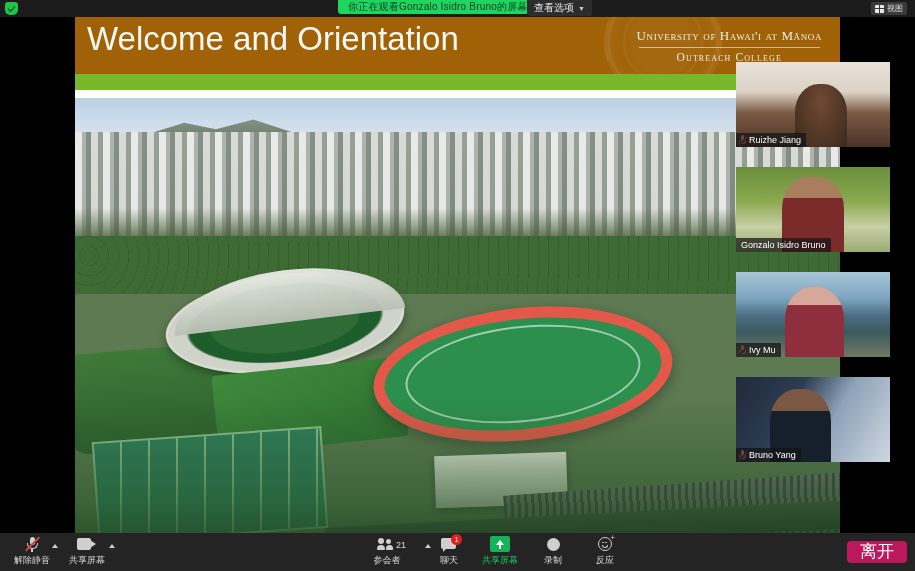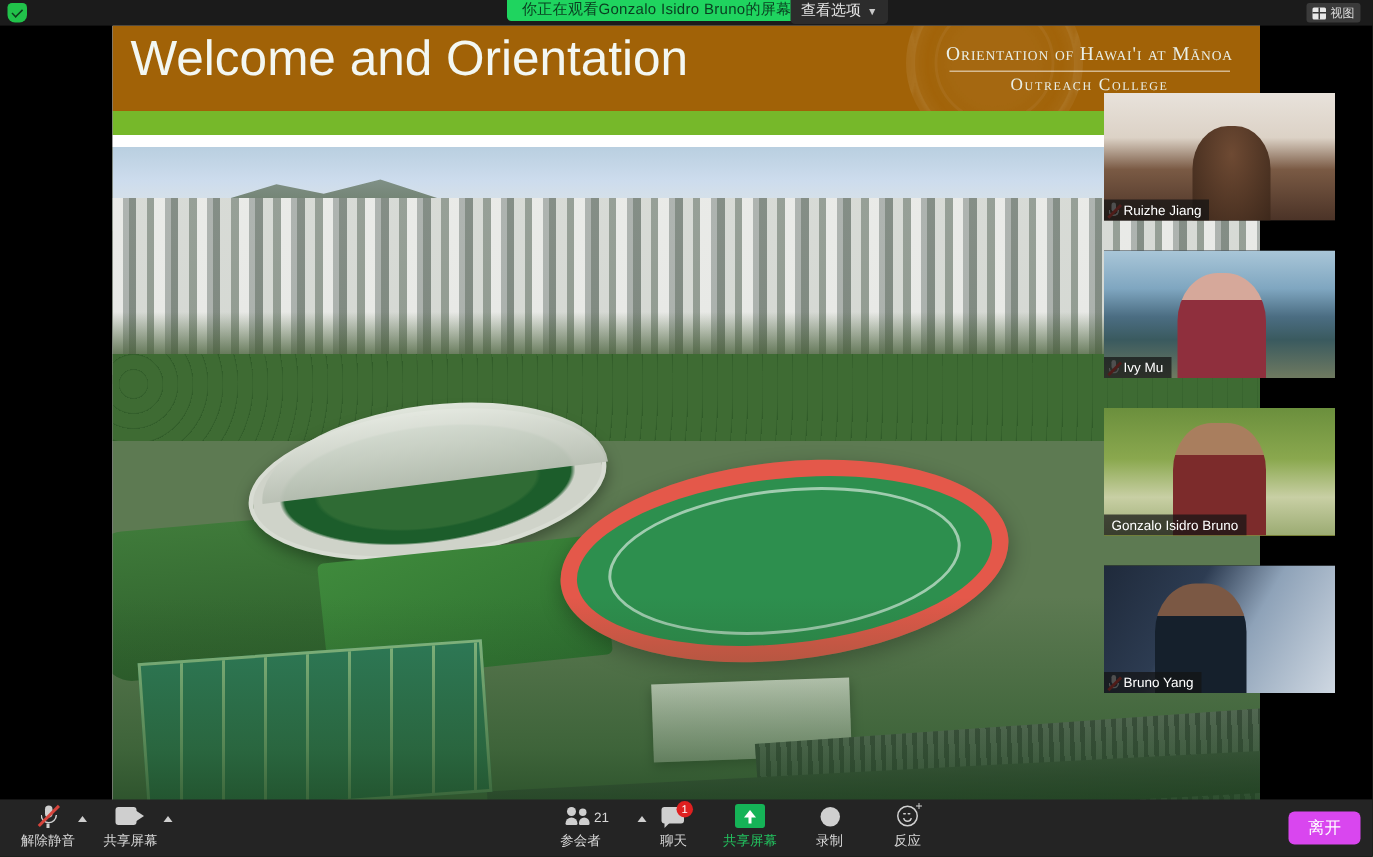--- a/index.html
+++ b/index.html
@@ -293,21 +293,21 @@
   .rec-ico { width: 13px; height: 13px; border-radius: 50%; background: #cfcfcf; }
 
   .react-ico { position: relative; width: 14px; height: 14px; border-radius: 50%; border: 1.5px solid #cfcfcf; }
   .react-ico .e1 { position: absolute; left: 3px; top: 3.5px; width: 1.6px; height: 1.6px; background: #cfcfcf; border-radius: 50%; }
   .react-ico .e2 { position: absolute; left: 6.4px; top: 3.5px; width: 1.6px; height: 1.6px; background: #cfcfcf; border-radius: 50%; }
   .react-ico .m { position: absolute; left: 2.5px; top: 6.5px; width: 6px; height: 3px; border: 1.2px solid #cfcfcf; border-top: none; border-radius: 0 0 4px 4px; }
   .react-ico .plus { position: absolute; right: -4px; top: -4px; color: #cfcfcf; font-size: 8px; line-height: 8px; }
 
   .leave-btn {
     position: absolute; right: 8px; top: 8px; height: 22px;
-    background: #d946ef; color: #fff; font-size: 11px; line-height: 22px;
+    background: #be185d; color: #fff; font-size: 17px; line-height: 22px;
     padding: 0 13px; border-radius: 4px; border: none; cursor: pointer;
   }
 </style>
 </head>
 <body>
 
 <div id="app">
 
   <div class="topbar">
     <div class="shield-wrap">
@@ -323,21 +323,21 @@
     </div>
   </div>
 
   <div class="stage">
     <div class="slide">
 
       <div class="slide-header">
         <div class="seal"></div>
         <div class="slide-title">Welcome and Orientation</div>
         <div class="uh-logo">
-          <div class="uh-line1">Orientation of Hawai'i at Mānoa</div>
+          <div class="uh-line1">University of Hawai'i at Mānoa</div>
           <div class="uh-rule"></div>
           <div class="uh-line2">Outreach College</div>
         </div>
       </div>
 
       <div class="green-stripe"></div>
       <div class="white-gap"></div>
 
       <div class="photo">
         <div class="sky"></div>
@@ -365,33 +365,33 @@
       <div class="tile">
         <div class="bg bg1"></div>
         <div class="micmute">
           <div class="body"></div>
             <div class="base"></div>
             <div class="slash"></div>
         </div>
         <div class="namechip">Ruizhe Jiang</div>
       </div>
 
+      <div class="tile active">
+        <div class="bg bg3"></div>
+        <div class="namechip" style="padding-left:5px">Gonzalo Isidro Bruno</div>
+      </div>
+
       <div class="tile">
         <div class="bg bg2"></div>
         <div class="micmute">
           <div class="body"></div>
             <div class="base"></div>
             <div class="slash"></div>
         </div>
         <div class="namechip">Ivy Mu</div>
-      </div>
-
-      <div class="tile active">
-        <div class="bg bg3"></div>
-        <div class="namechip" style="padding-left:5px">Gonzalo Isidro Bruno</div>
       </div>
 
       <div class="tile">
         <div class="bg bg4"></div>
         <div class="micmute">
           <div class="body"></div>
             <div class="base"></div>
             <div class="slash"></div>
         </div>
         <div class="namechip">Bruno Yang</div>

